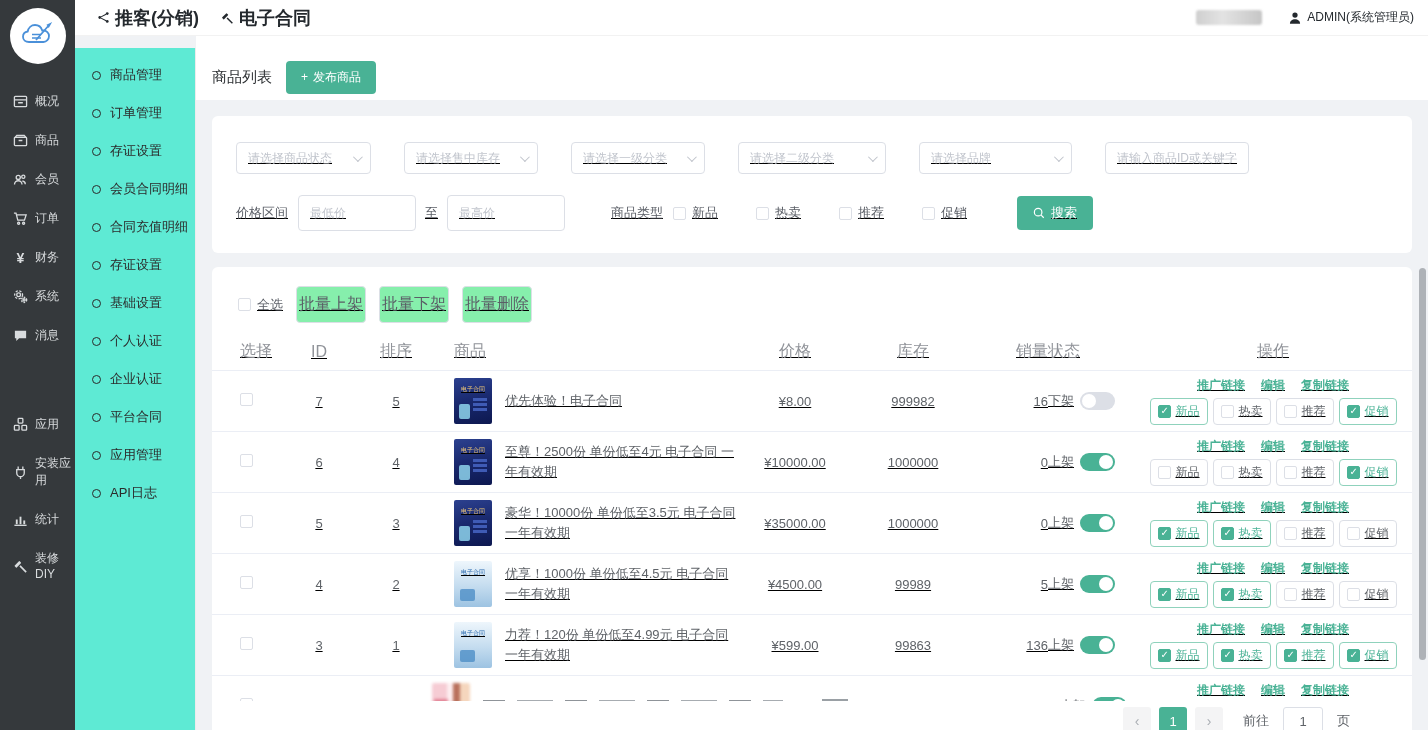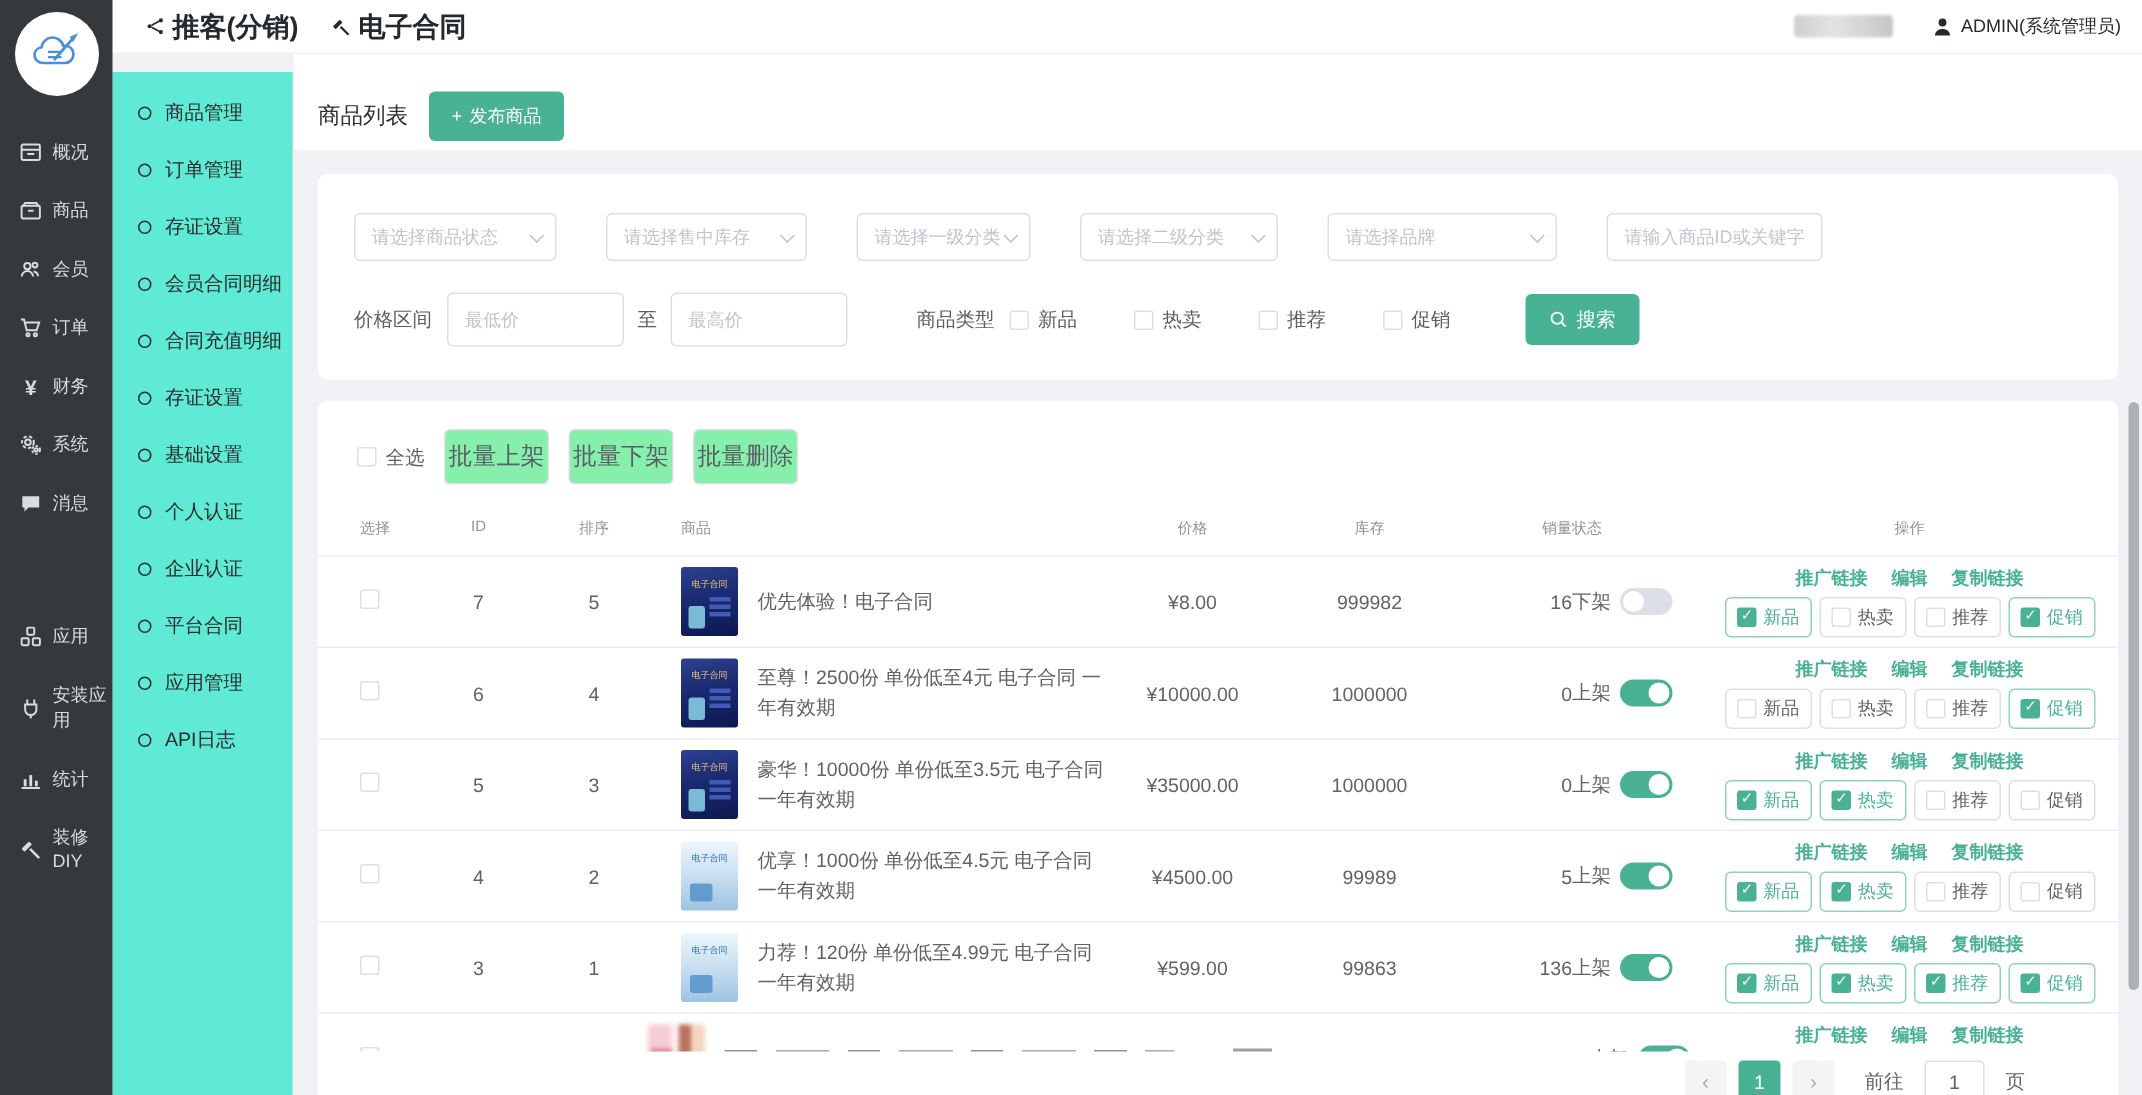--- a/index.html
+++ b/index.html
@@ -22,21 +22,21 @@
   .tab svg { width:13px; height:13px; }
   .topbar-right { margin-left:auto; display:flex; align-items:center; gap:26px; padding-right:14px; }
   .redact-blob { width:66px; height:15px; border-radius:3px; background:linear-gradient(90deg,#cfcfcf,#e3e3e3 40%,#c6c6c6); filter:blur(1px); }
   .userbox { display:flex; align-items:center; gap:5px; font-size:12px; color:#24292e; cursor:pointer; }
   
   .main { position:absolute; left:196px; top:36px; right:0; bottom:0; background:#f0f2f5; overflow:hidden; }
   .page-head { background:#fff; height:64px; padding:18px 0 0 16px; display:flex; align-items:center; gap:14px; }
   .page-title { font-size:15px; color:#2d3033; }
   .btn-publish { background:#49b295; color:#fff; border:none; font-size:12px; border-radius:4px; padding:8px 15px; cursor:pointer; display:flex; align-items:center; gap:5px; }
   
-  .card { background:#fff; border-radius:6px; margin:0 16px; }
+  .card { background:#fff; border-radius:6px; margin:0 16px;text-decoration:underline; }
   .filter-card { margin-top:16px; padding:26px 24px 22px; }
   .f-row { display:flex; align-items:center; }
   .f-row1 { gap:33px; }
   .selbox { height:32px; border:1px solid #dcdfe6; border-radius:4px; display:flex; align-items:center; justify-content:space-between; padding:0 10px 0 11px; font-size:12px; color:#c0c4cc; cursor:pointer; background:#fff; }
   .chev { width:7px; height:7px; border:solid #c0c4cc; border-width:0 1.3px 1.3px 0; transform:rotate(45deg) translateY(-2px); }
   .txt-input { height:32px; border:1px solid #dcdfe6; border-radius:4px; padding:0 11px; font-size:12px; color:#15803d; width:100%; outline:none; font-family:inherit; }
   .txt-input::placeholder { color:#c0c4cc; }
   .f-row2 { margin-top:21px; gap:0; }
   .f-label { font-size:13px; color:#5a5e66; margin-right:10px; white-space:nowrap; }
   .price-input { width:118px; height:36px; }
@@ -44,21 +44,21 @@
   .type-label { margin-left:46px; }
   .ckbox { display:flex; align-items:center; gap:6px; font-size:13px; color:#5a5e66; margin-right:38px; cursor:pointer; }
   .ck { width:13px; height:13px; border:1px solid #dcdfe6; border-radius:2px; background:#fff; flex-shrink:0; }
   .btn-search { background:#49b295; color:#fff; border:none; border-radius:4px; font-size:13px; padding:8px 16px; display:flex; align-items:center; gap:6px; cursor:pointer; margin-left:12px; }
   
   .table-card { margin-top:14px; position:relative; height:474px; overflow:hidden; padding:0 0 0 0; }
   .batch-row { display:flex; align-items:center; gap:13px; padding:19px 24px 10px 26px; }
   .batch-row .ckbox { margin-right:0; font-size:13px; }
   .btn-batch { background:#86efac; border:1px solid #dcdfe6; border-radius:4px; font-size:16px; color:#5a5e66; padding:7px 2px; cursor:pointer; }
   .thead, .trow { display:flex; align-items:center; padding-left:28px; padding-right:20px; }
-  .thead { height:38px; color:#909399; font-size:10px; border-bottom:1px solid #ebeef5; }
+  .thead { height:38px; color:#909399; font-size:16px; border-bottom:1px solid #ebeef5; }
   .trow { height:61px; border-bottom:1px solid #ebeef5; font-size:13px; color:#5f6368; }
   .c-select { width:46px; }
   .c-id { width:66px; text-align:center; }
   .c-sort { width:88px; text-align:center; }
   .c-prod { flex:1; display:flex; align-items:center; gap:13px; padding-left:14px; }
   .c-price { width:118px; text-align:center; }
   .c-stock { width:118px; text-align:center; }
   .c-sales { width:76px; text-align:right; }
   .c-status { width:106px; display:flex; align-items:center; gap:6px; }
   .c-ops { width:238px; display:flex; flex-direction:column; align-items:center; gap:4px; }
@@ -287,25 +287,25 @@
   <div class="card filter-card">
     <div class="f-row f-row1">
       <div class="selbox" style="width:135px">
           <span>请选择商品状态</span>
           <i class="chev"></i>
         </div>
       <div class="selbox" style="width:134px">
           <span>请选择售中库存</span>
           <i class="chev"></i>
         </div>
-      <div class="selbox" style="width:116px">
+      <div class="selbox" style="width:134px">
           <span>请选择一级分类</span>
           <i class="chev"></i>
         </div>
-      <div class="selbox" style="width:132px">
+      <div class="selbox" style="width:148px">
           <span>请选择二级分类</span>
           <i class="chev"></i>
         </div>
       <div class="selbox" style="width:153px">
           <span>请选择品牌</span>
           <i class="chev"></i>
         </div>
       <input class="txt-input" style="width: 144px;" placeholder="请输入商品ID或关键字">
     </div>
     <div class="f-row f-row2">

